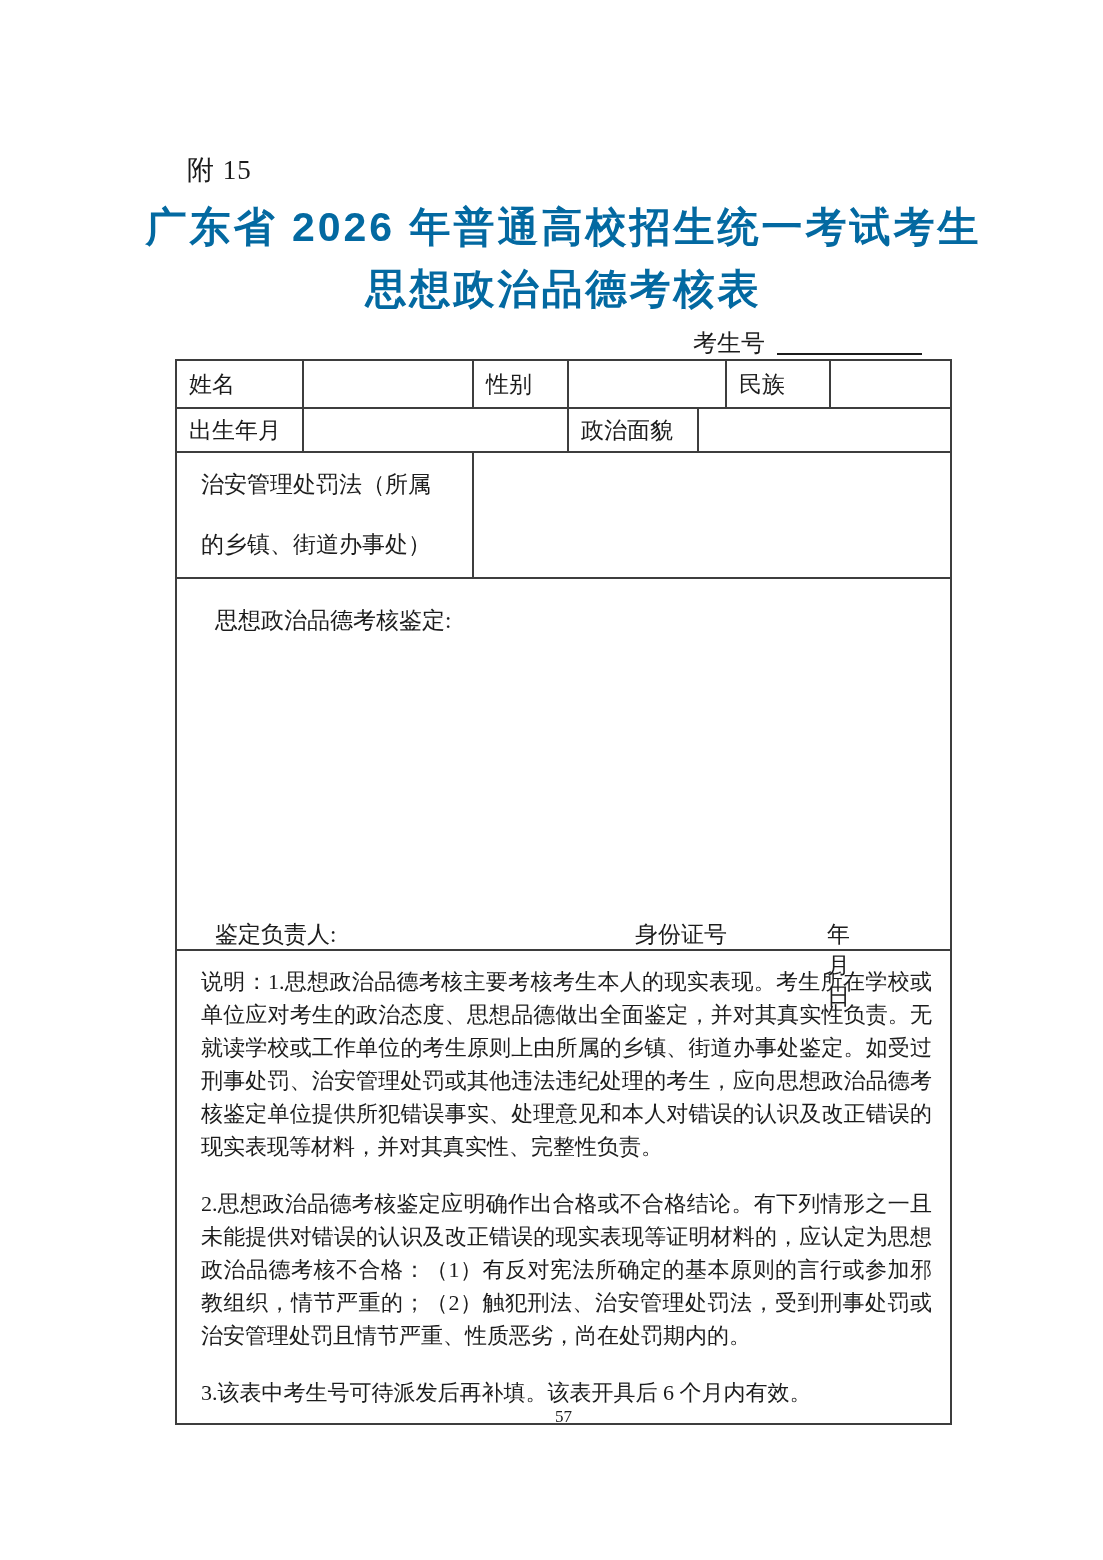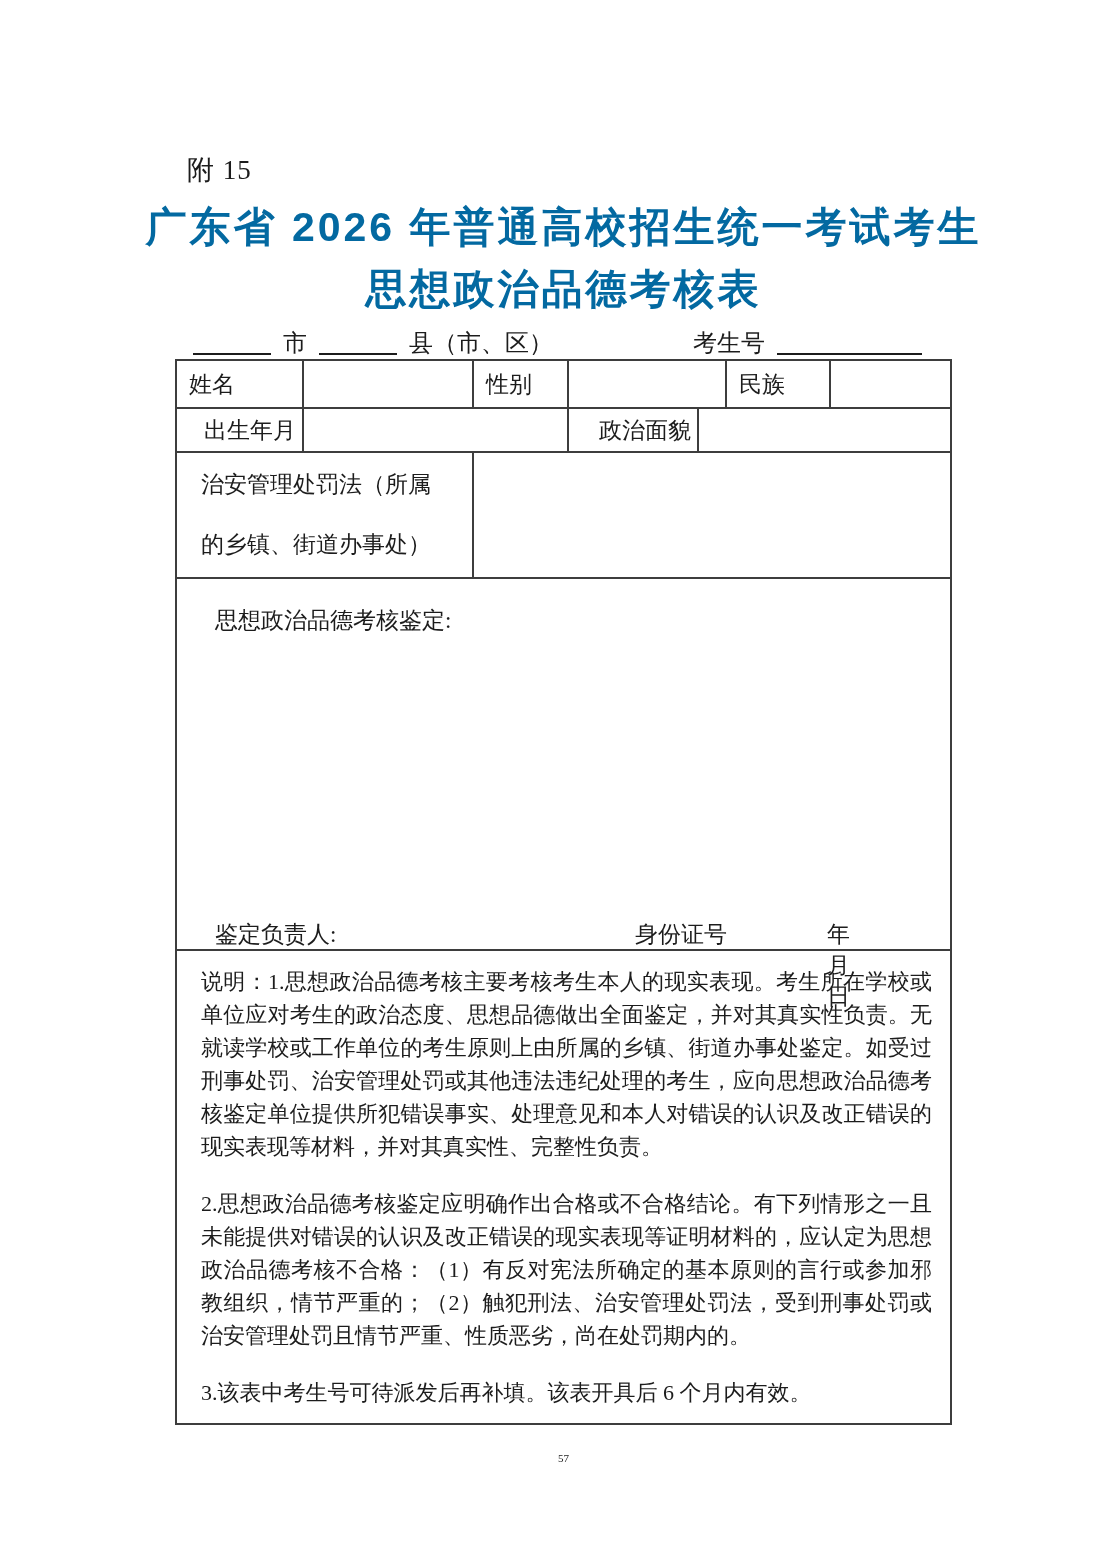--- a/index.html
+++ b/index.html
@@ -51,21 +51,21 @@
   }
   table.form-table td {
     border:2px solid #3d3d3d;
     font-size:23px;
     vertical-align:middle;
     padding:2px 6px 2px 12px;
     margin-left:16px;
   }
   td.label { text-align:left; white-space:nowrap; }
   tr.r1 td { height:48px; }
-  tr.r2 td { height:44px;text-align:right; }
+  tr.r2 td { height:44px; }
   tr.r3 td { height:44px; }
   tr.r4 td { height:86px; }
   td.school-label { white-space:normal; line-height:36px; padding-right:20px; }
 
   td.assessment-cell { padding:0; height:370px; vertical-align:top; }
   .assessment-inner {
     height:366px;
     padding:12px 14px 8px 14px;
     display:flex; flex-direction:column;
   }
@@ -82,39 +82,36 @@
 
   td.notes-cell { padding:8px 14px 12px 12px; vertical-align:top; }
   td.notes-cell p {
     font-size:22px;
     line-height:33px;
     text-align:justify;
     margin:0;
   }
 
   .page-number {
-    position:absolute; top:1428px; left:50%;
+    position:absolute; top:1383px; left:50%;
     transform:translateX(-50%);
-    font-size:11px;
+    font-size:17px;
   }
 </style>
 </head>
 <body>
 
 <div class="page">
 
   <div class="attachment">附 15</div>
 
   <div class="title title1">广东省 2026 年普通高校招生统一考试考生</div>
   <div class="title title2">思想政治品德考核表</div>
 
   <div class="header-line">
-    <div class="hl-left">
-      <span class="blank w78"></span><span>市</span><span class="blank w78"></span><span>县（市、区）</span>
-    </div>
     <div class="hl-right">
       <span>考生号</span><span class="blank w145"></span>
     </div>
   </div>
 
   <table class="form-table">
     <colgroup>
       <col style="width:127px">
         <col style="width:170px">
         <col style="width:95px">

